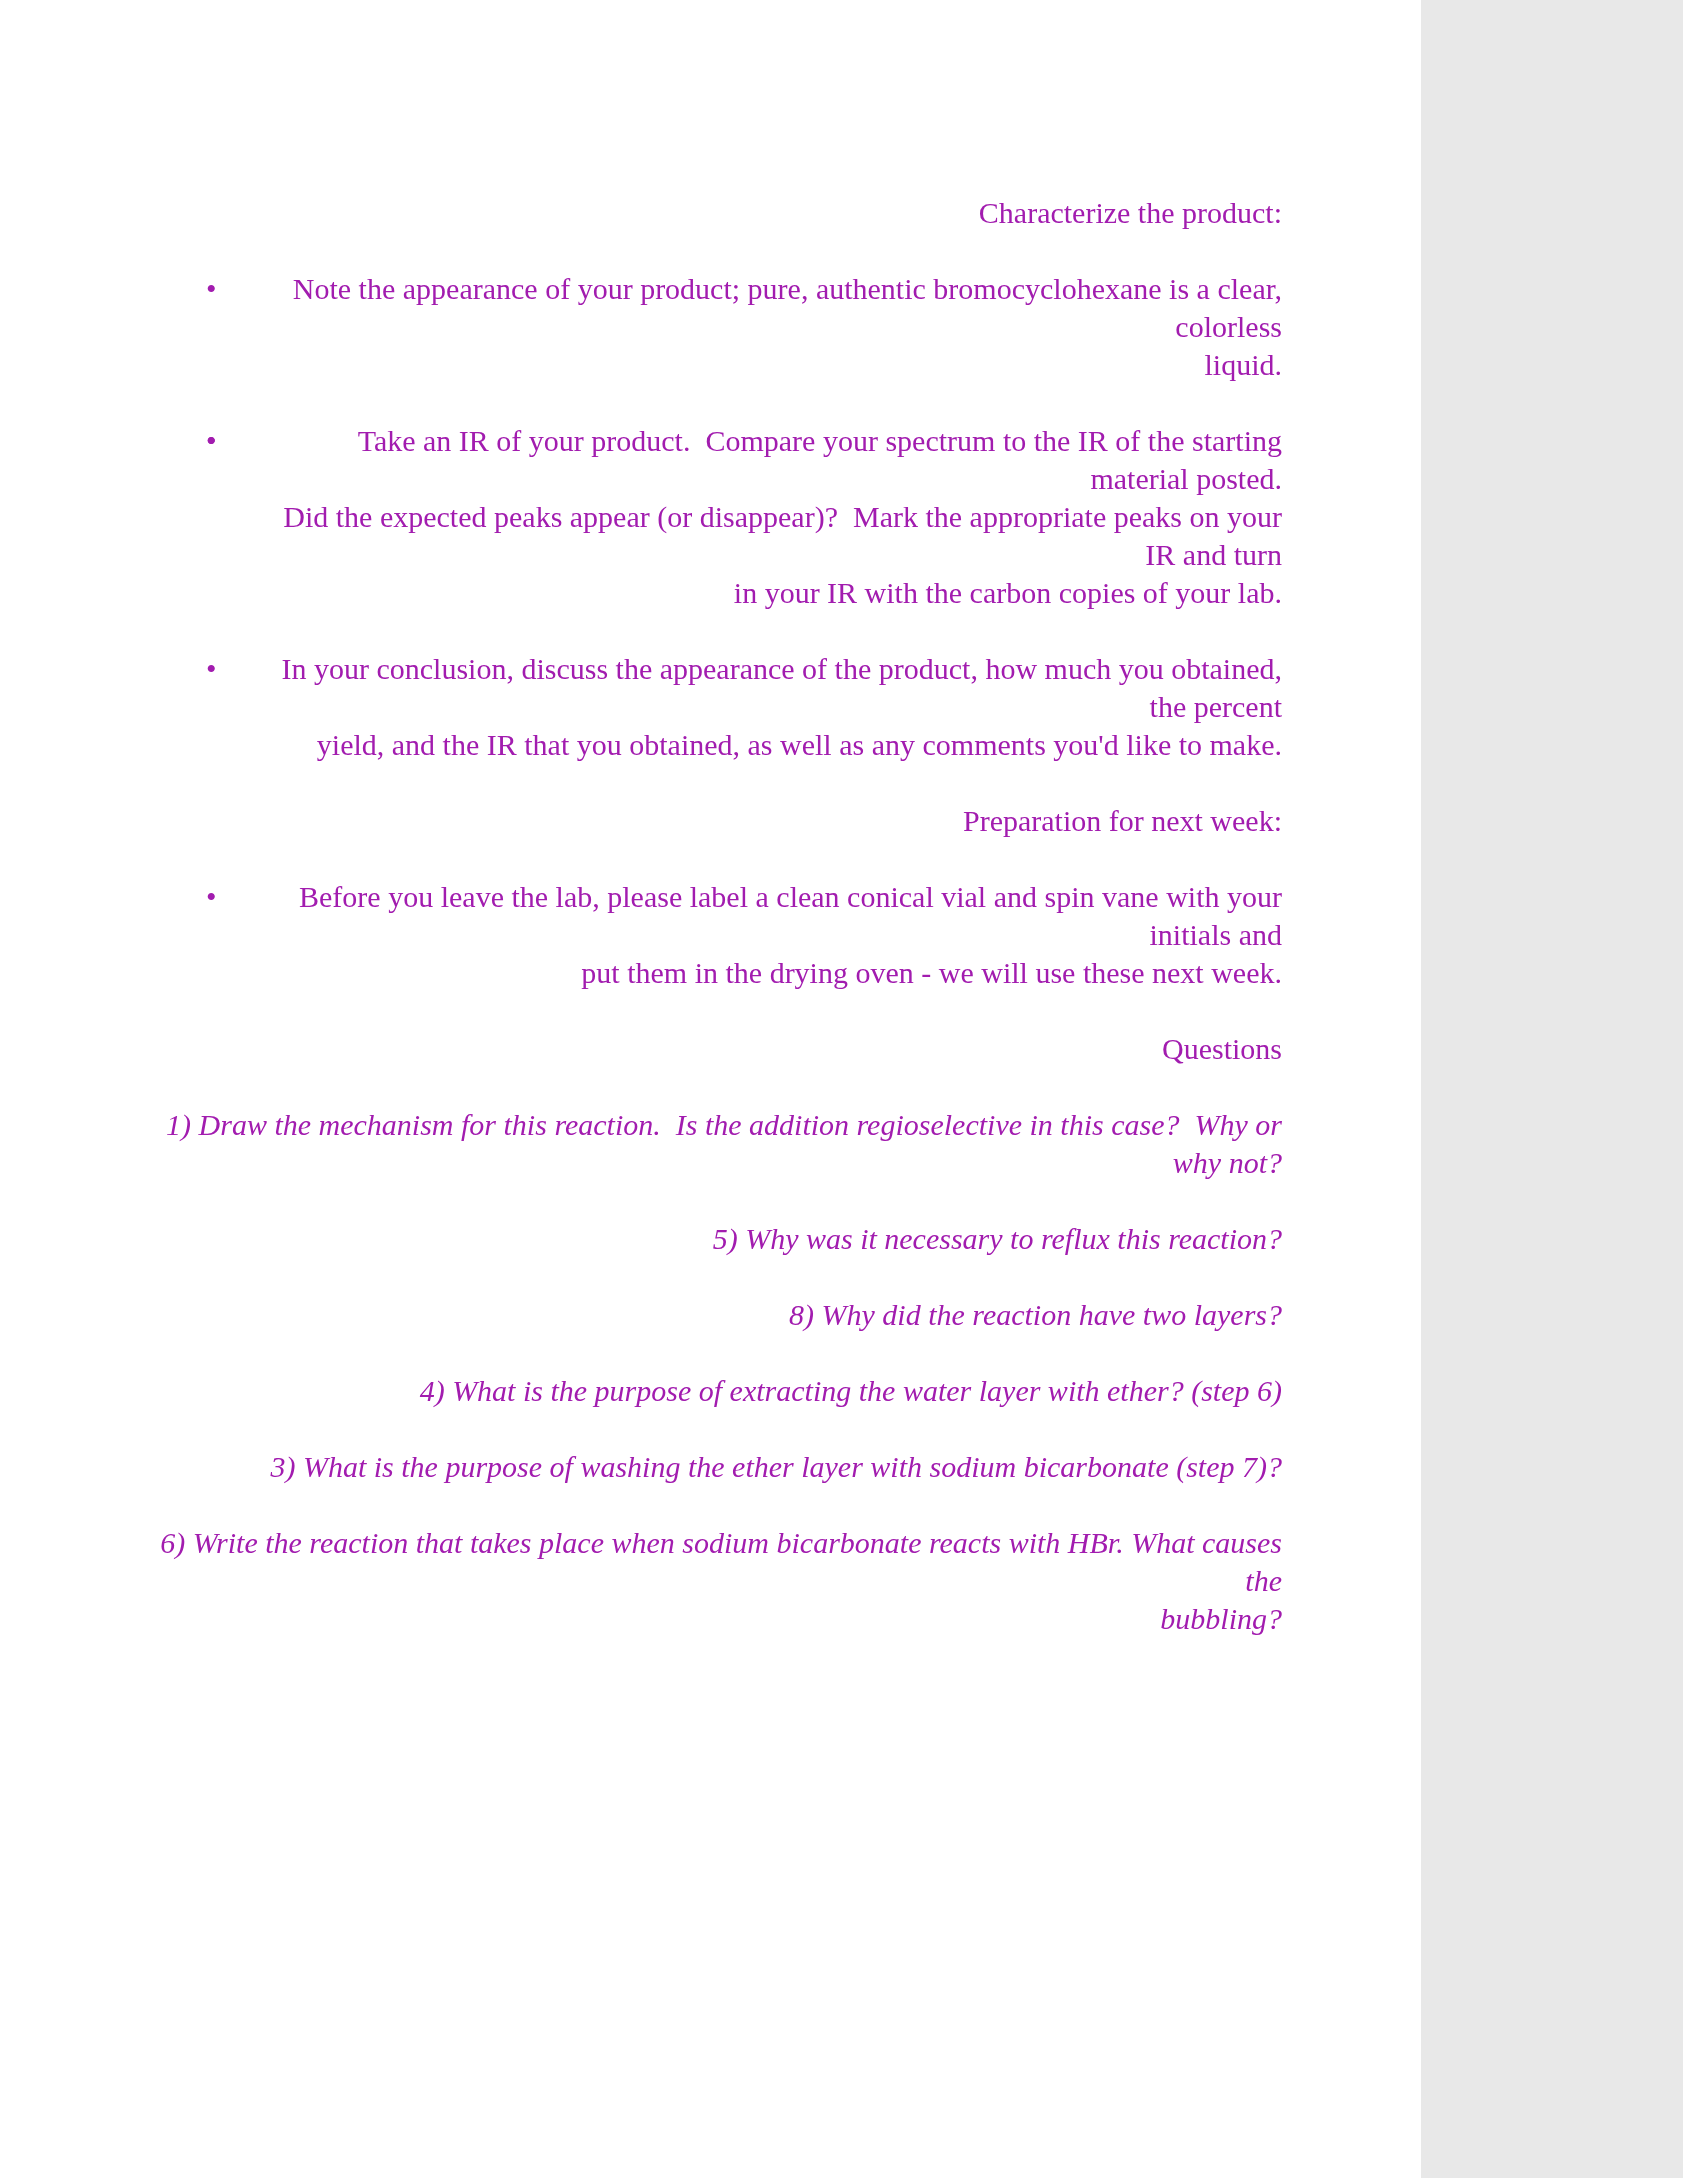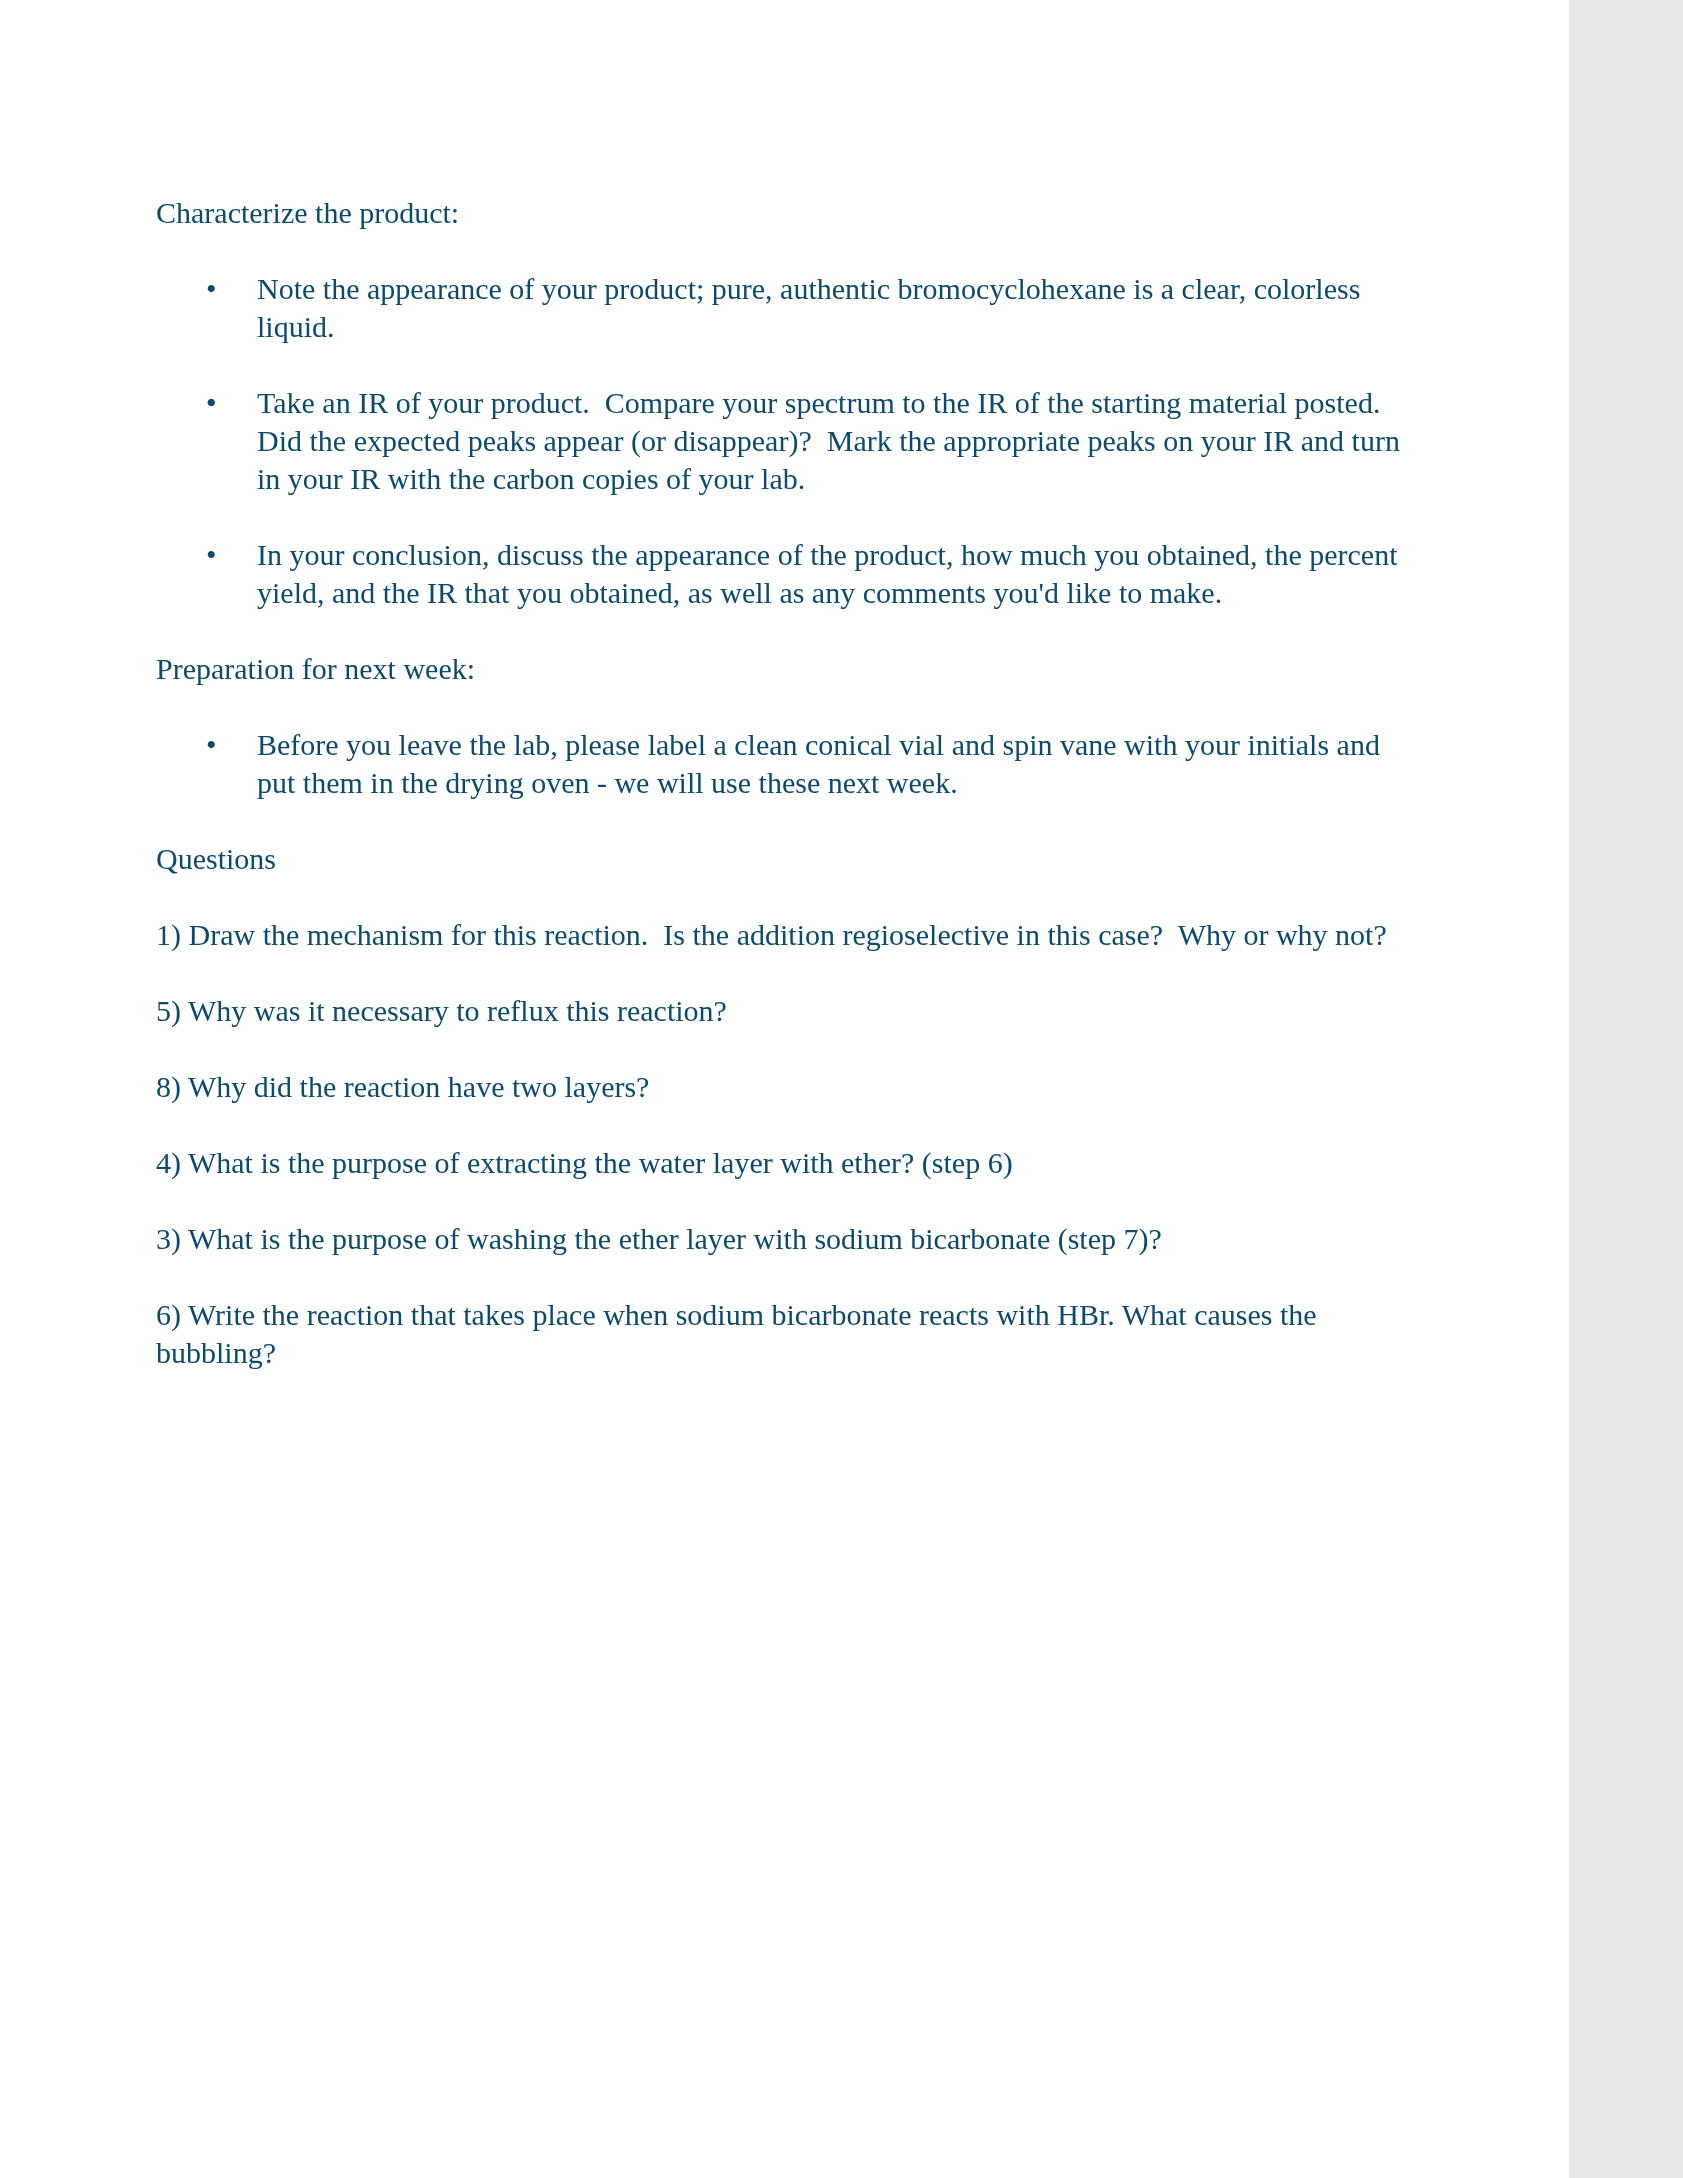--- a/index.html
+++ b/index.html
@@ -1,35 +1,37 @@
 <!DOCTYPE html>
 <html><head>
 <meta charset="utf-8">
 <style>
   html, body {
     margin: 0;
     padding: 0;
     background: #e8e8e8;
   }
   .page {
-    width: 1569px;
+    width: 1421px;
     height: 2178px;
     background: #ffffff;
-    color: #0c4a6e;
+    color: #a21caf;
     box-sizing: border-box;
     padding: 194px 139px 0 156px;
     font-family: "Liberation Serif", "DejaVu Serif", serif;
     font-size: 30px;
     line-height: 38px;
     position: relative;
     overflow: hidden;
+    text-align: right;
   }
   .para {
     margin: 0 0 38px 0;
     white-space: pre-wrap;
+    font-style: italic;
   }
   .heading {
     margin: 0 0 38px 0;
     white-space: pre-wrap;
   }
   .underlined {
   }
   ul.bullets {
     list-style: none;
     margin: 0 0 0 0;

